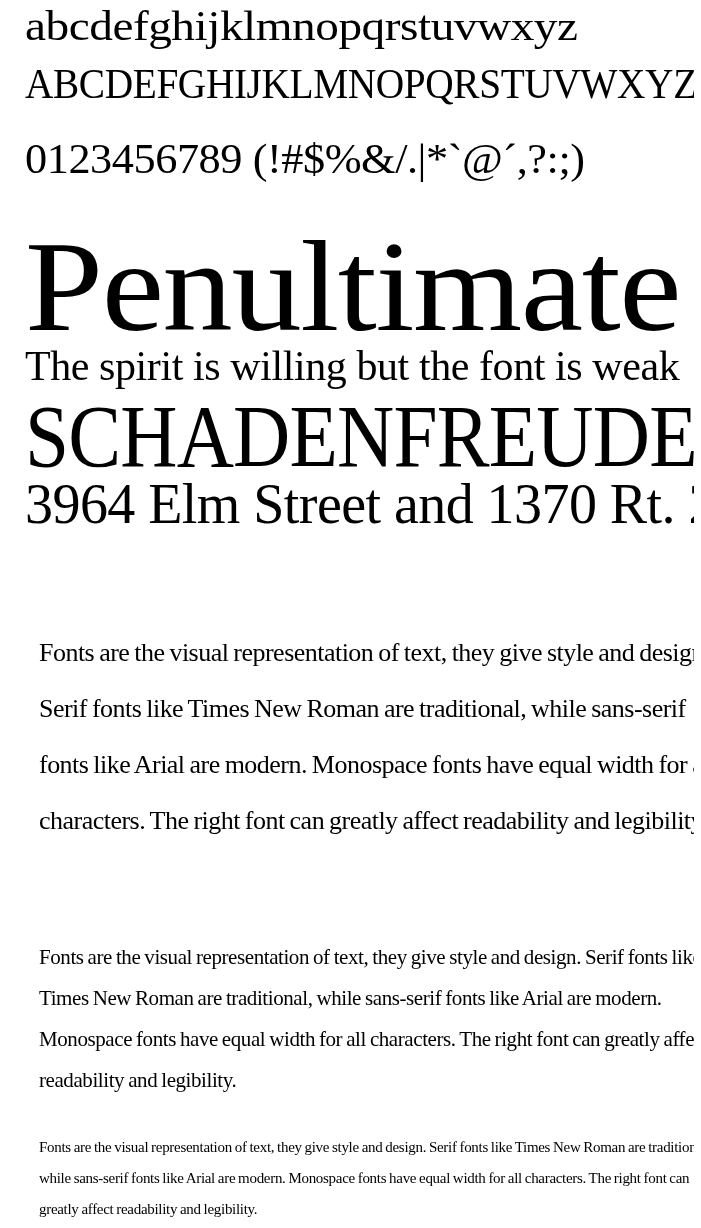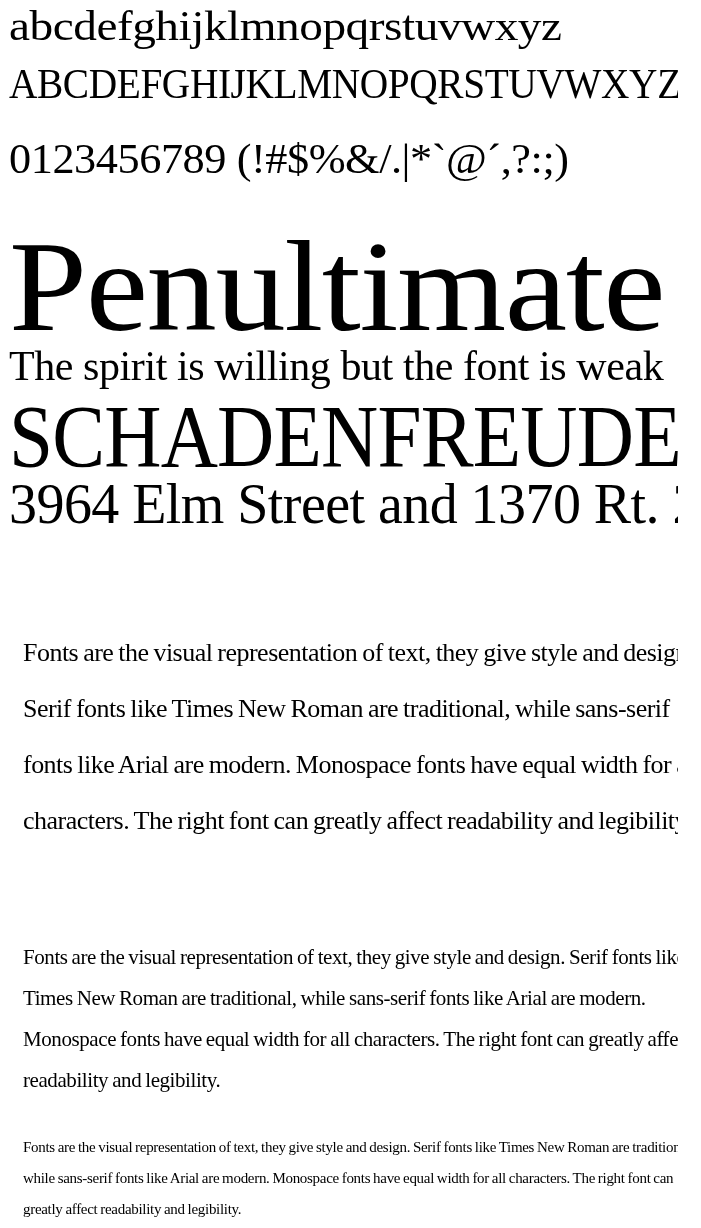--- a/index.html
+++ b/index.html
@@ -8,20 +8,21 @@
     background: #ffffff;
   }
   .page {
     position: relative;
     width: 678px;
     height: 1228px;
     background: #ffffff;
     color: #000000;
     font-family: "Liberation Serif", "DejaVu Serif", serif;
     overflow: hidden;
+    margin-left: 16px;
   }
   .line {
     position: absolute;
     left: 9px;
     white-space: nowrap;
     line-height: 1;
     transform-origin: 0 0;
     letter-spacing: -0.01em;
   }
   .lower    { top: 4px;   font-size: 43px;  transform: scaleX(1.10); }

